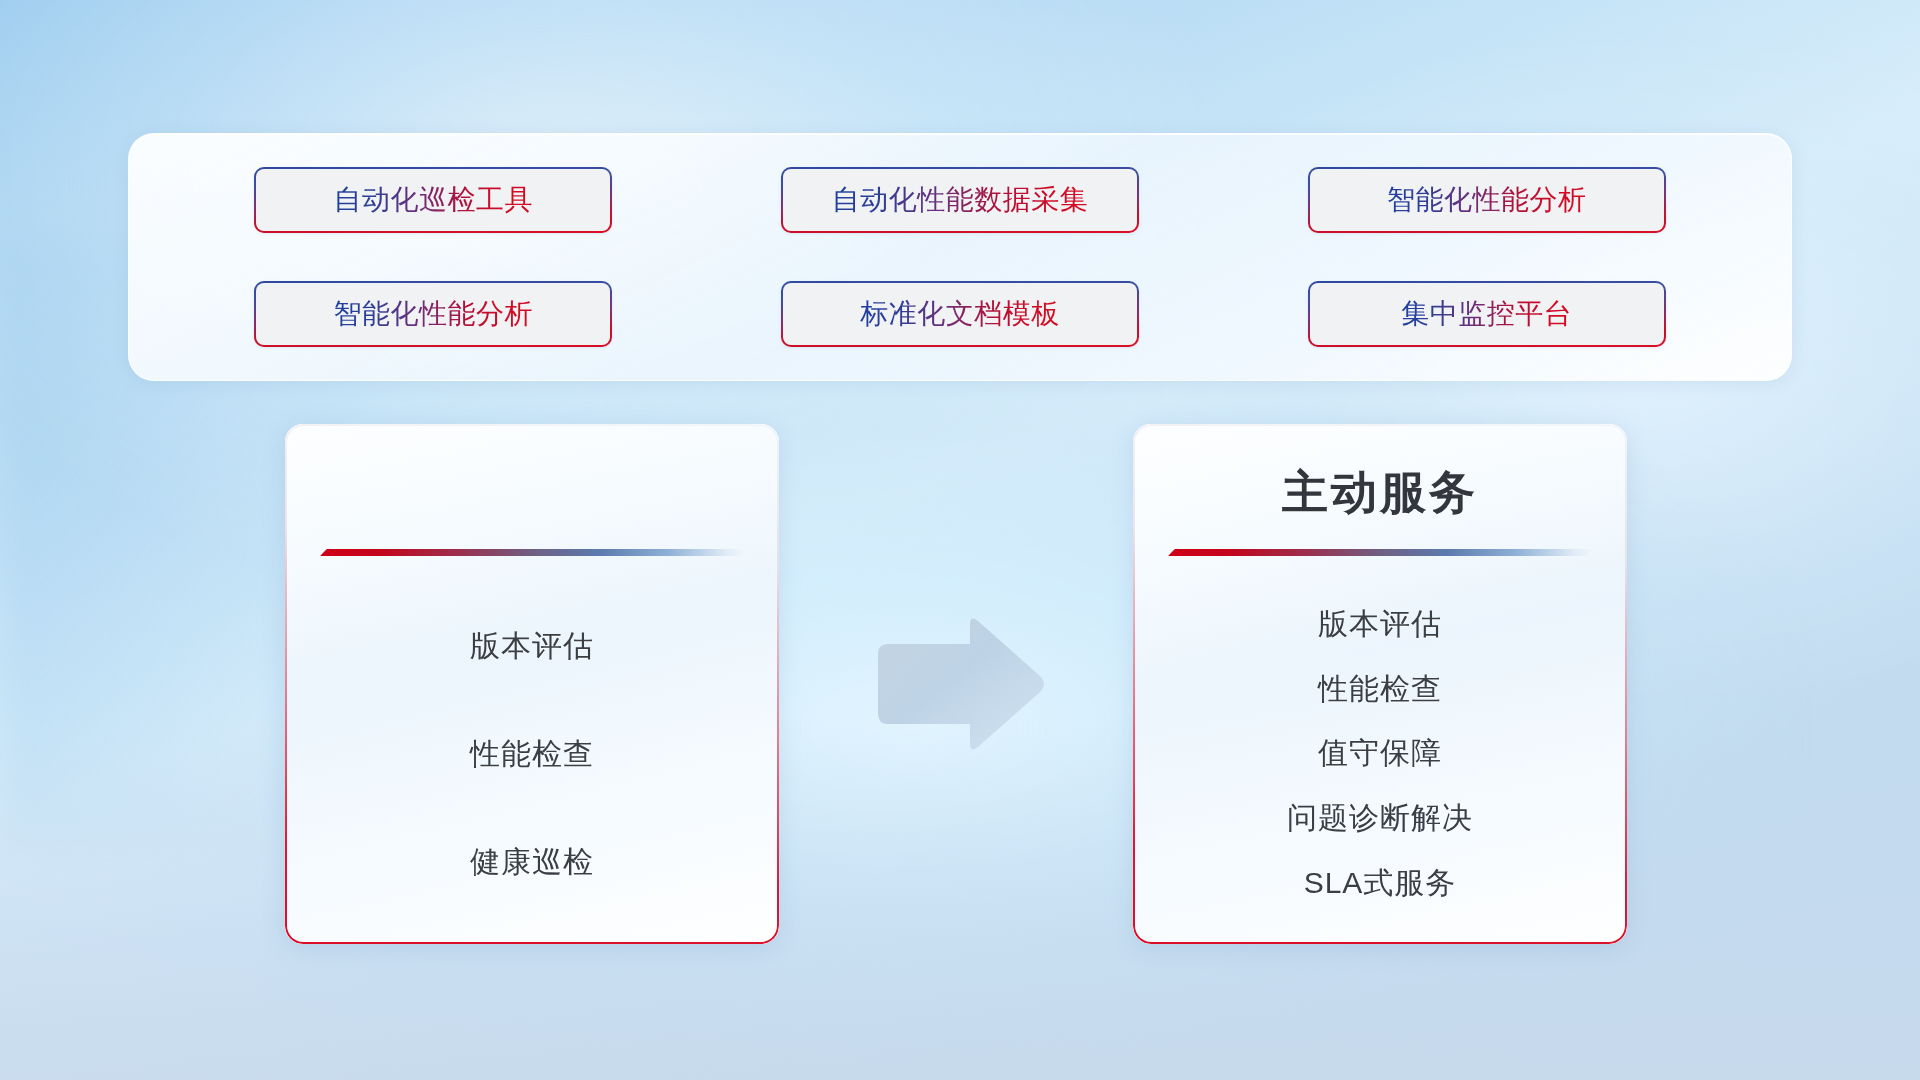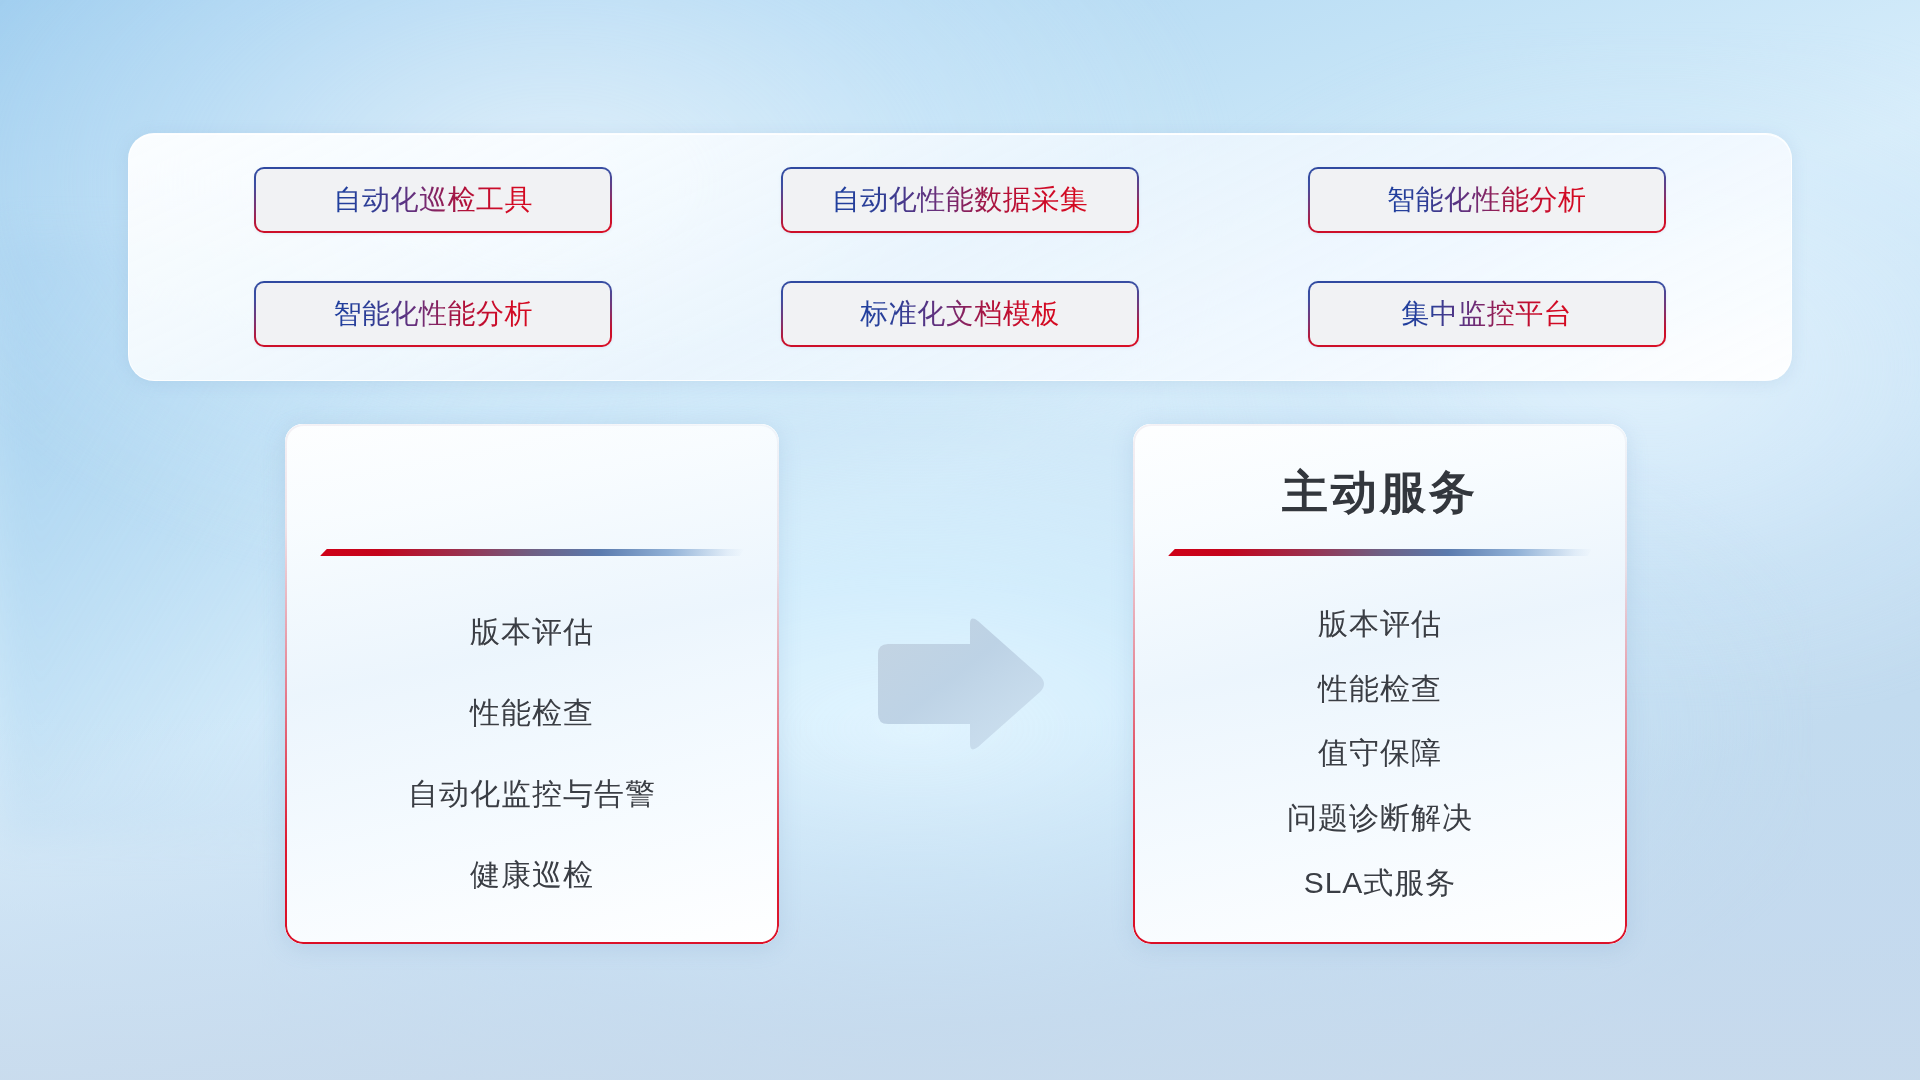--- a/index.html
+++ b/index.html
@@ -304,21 +304,20 @@
 
 <div class="card card-left">
   <div class="card-edge"></div>
 
 
   <div class="card-divider"></div>
 
   <div class="card-items">
     <div class="card-item">版本评估</div>
     <div class="card-item">性能检查</div>
-    <div class="card-item">自动化监控与告警</div>
     <div class="card-item">健康巡检</div>
   </div>
 </div>
 
 <div class="arrow-wrap">
   <svg viewBox="0 0 176 140" xmlns="http://www.w3.org/2000/svg" aria-hidden="true">
     <defs>
       <linearGradient id="arrowGrad" x1="0" y1="0" x2="1" y2="1">
         <stop offset="0%" stop-color="#c3d2e0" stop-opacity="0.92"></stop>
         <stop offset="45%" stop-color="#b8cde1" stop-opacity="0.85"></stop>

